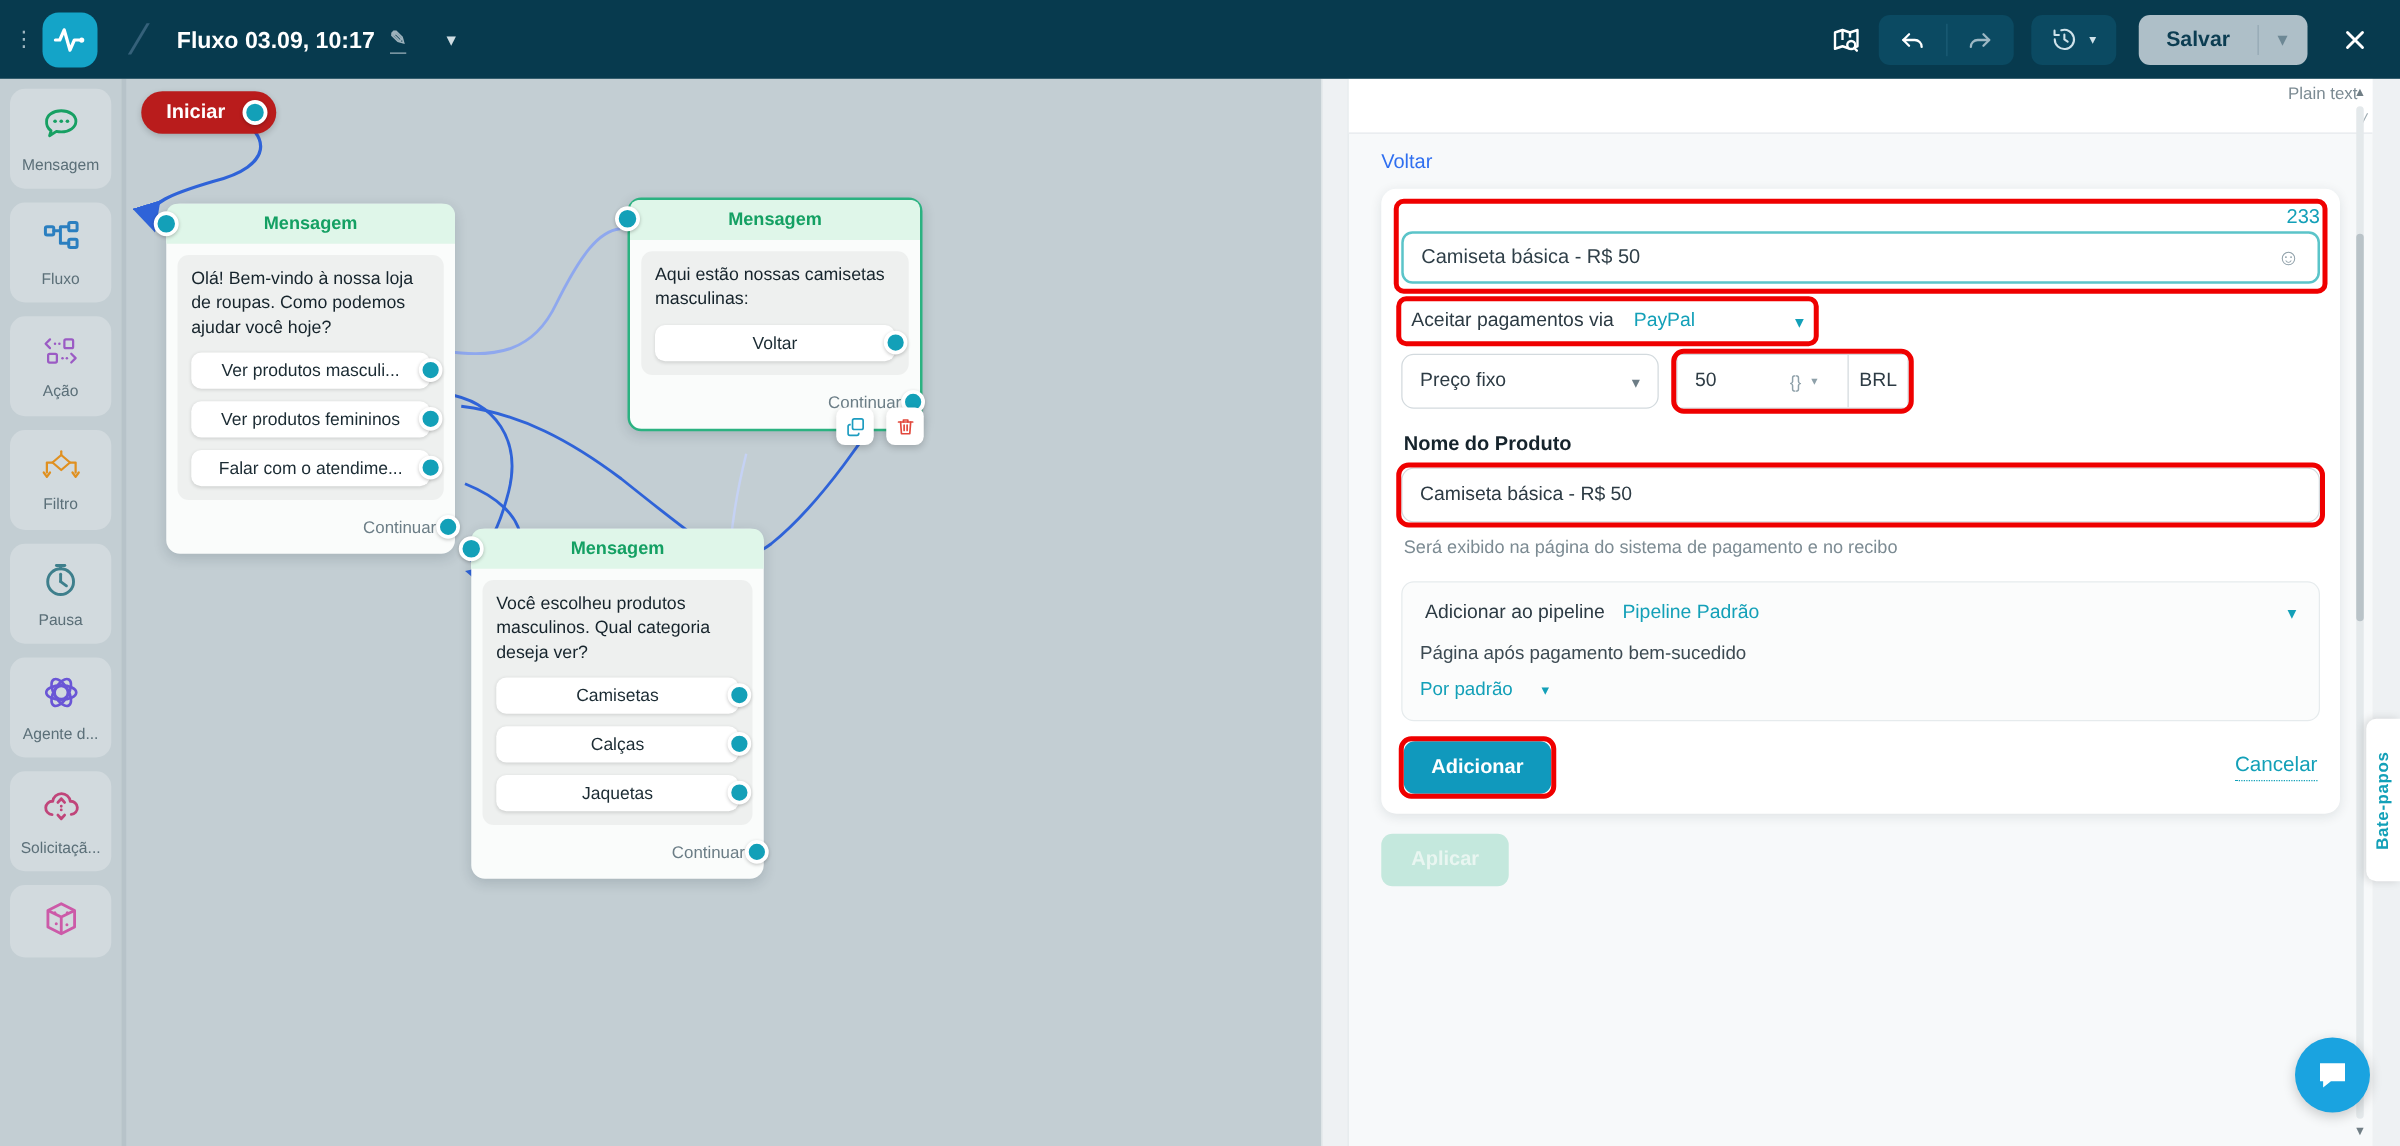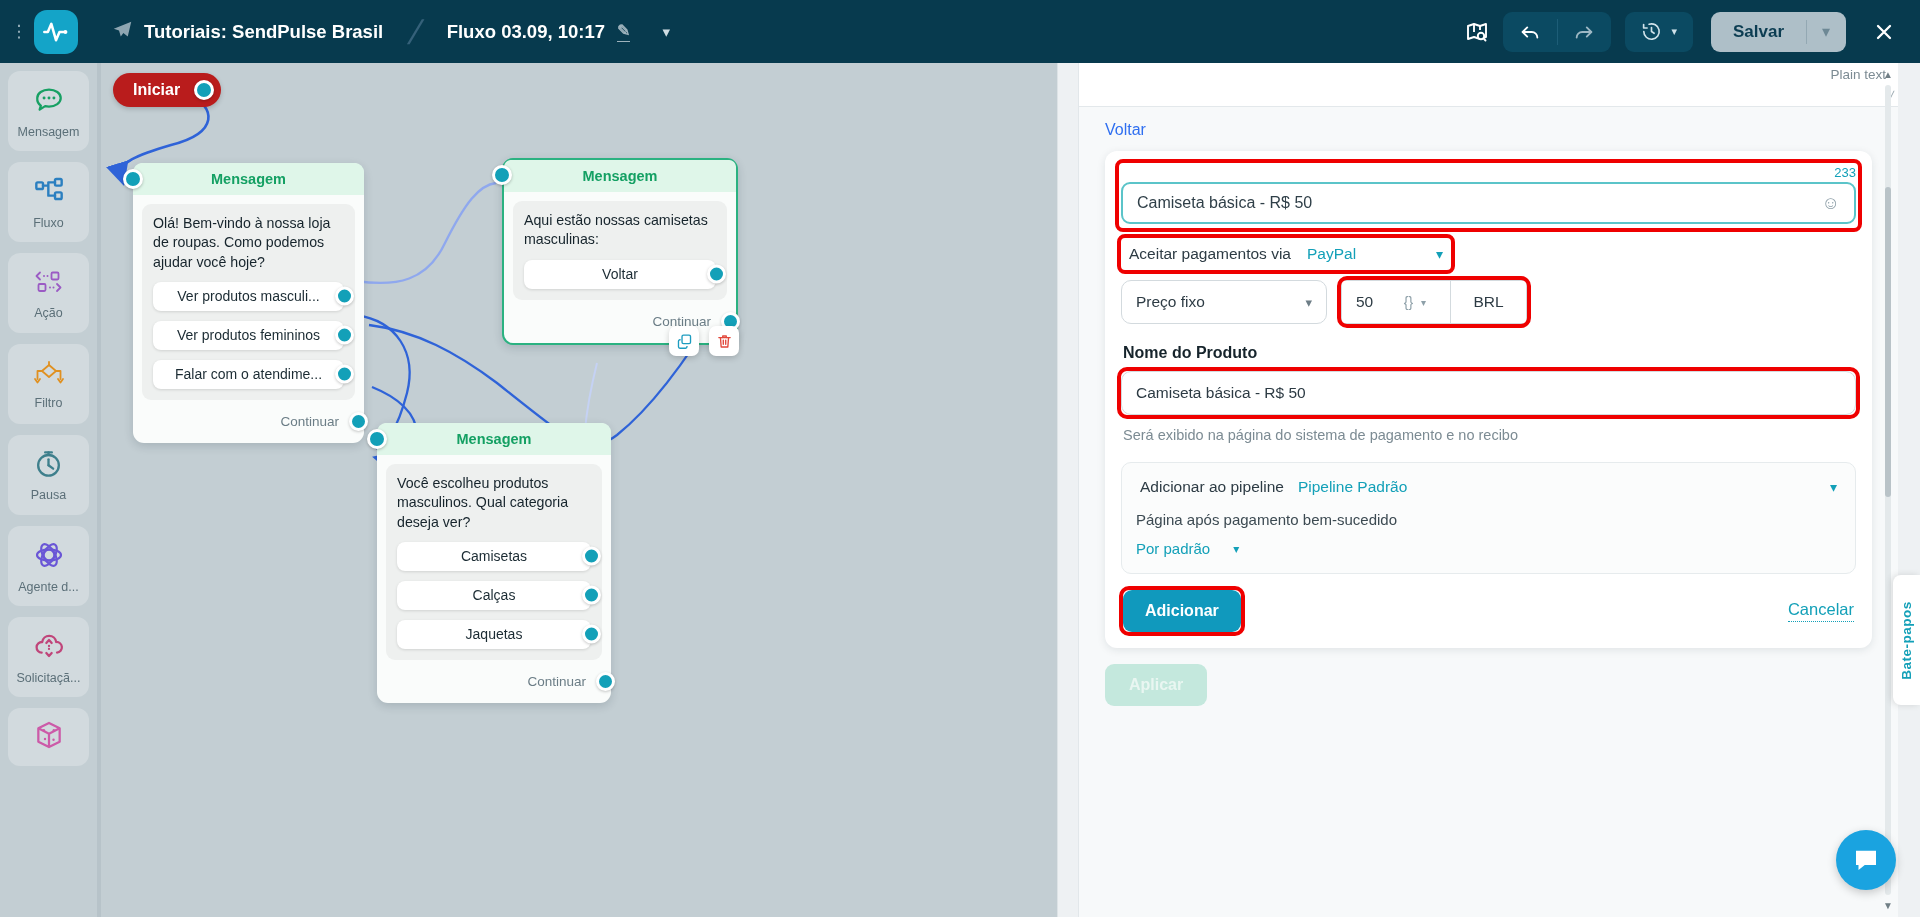--- a/index.html
+++ b/index.html
@@ -106,21 +106,21 @@
     margin-top:10px;background:#fff;border-radius:8px;height:29px;
     display:flex;align-items:center;justify-content:center;position:relative;
     font-size:14px;color:#1b2b33; box-shadow:0 1px 3px rgba(0,0,0,.13);
   }
   .node-btn .bport{
     position:absolute;right:-10px;top:50%;transform:translateY(-50%);
     width:19px;height:19px;border-radius:50%;background:#13a0b8;border:3.5px solid #fff;
     box-shadow:0 1px 3px rgba(0,0,0,.22);
   }
   .node-foot{
-    display:flex;align-items:center;justify-content:flex-end;gap:10px;
+    display:flex;align-items:center;justify-content:flex-end;
     padding:3px 12px 8px 16px; position:relative;
   }
   .node-foot .fl{font-size:13.5px;color:#6b7d86;}
   .node-foot .fport{
     width:19px;height:19px;border-radius:50%;background:#13a0b8;border:3.5px solid #fff;
     box-shadow:0 1px 3px rgba(0,0,0,.22); margin-right:-16px;
   }
   .node-inport{
     position:absolute;left:-10px;top:6px;
     width:20px;height:20px;border-radius:50%;background:#13a0b8;border:3.5px solid #fff;
@@ -148,21 +148,21 @@
     padding:4px 12px 0 0; position:relative;
   }
   .plain-row .pt{font-size:13.5px;color:#7c8b93;}
   .resz{position:absolute;right:4px;bottom:2px;color:#9aa8af;font-size:11px;transform:rotate(0deg);}
   .voltar-link{padding:14px 0 12px 26px;font-size:16px;color:#2f6ff0;}
   .card{
     margin:0 26px 0 26px; background:#fff; border-radius:12px;
     box-shadow:0 2px 9px rgba(20,40,50,.10); padding:12px 16px 16px 16px;
   }
   .hl{ outline:4px solid #ef0000; }
-  .counter{ text-align:right; font-size:13px; color:#13a0b8; margin-bottom:2px;}
+  .counter{ text-align:right; font-size:16px; color:#13a0b8; margin-bottom:2px;}
   .txt-input{
     height:42px;border:2px solid #5bc4c9;border-radius:9px;background:#fff;
     display:flex;align-items:center;padding:0 14px; position:relative;
   }
   .txt-input .v{font-size:16px;color:#2f3f48;}
   .txt-input .emo{margin-left:auto;color:#8fa0a9;font-size:18px;}
   .radios{ display:flex;flex-wrap:wrap;align-items:center;gap:0 18px; margin-top:12px;}
   .radio{display:flex;align-items:center;gap:8px;font-size:15.5px;color:#647681;padding:2px 4px;}
   .radio .r{width:13px;height:13px;border-radius:50%;border:1.6px solid #9aa9b1;display:block;}
   .radio.sel .r{border:2px solid #1472e6;background:radial-gradient(circle, #1472e6 0 45%, #fff 46% 100%);}
@@ -174,21 +174,21 @@
   .price-row{display:flex;align-items:stretch;gap:14px;margin-top:10px;}
   .sel-box{
     flex:0 0 206px;height:44px;border:1px solid #d3dade;border-radius:10px;background:#fff;
     display:flex;align-items:center;padding:0 14px;font-size:15.5px;color:#2d3b44;
   }
   .sel-box .cv{margin-left:auto;color:#6d7d86;font-size:13px;}
   .amt-wrap{display:flex;height:44px;border:1px solid #d3dade;border-radius:0;background:#fff;overflow:hidden;flex:0 0 186px;}
   .amt-wrap .a{flex:1;display:flex;align-items:center;padding:0 14px;font-size:15.5px;color:#2d3b44;}
   .amt-wrap .vtok{display:flex;align-items:center;gap:4px;color:#8ea0a9;font-size:14px;padding-right:10px;}
   .amt-wrap .cur{
-    width:76px;display:flex;align-items:center;justify-content:center;
+    width:48px;display:flex;align-items:center;justify-content:center;
     border-left:1px solid #d3dade;font-size:15.5px;color:#2d3b44;
   }
   .lbl-strong{font-size:16px;font-weight:700;color:#16242c;margin:20px 0 9px 2px;}
   .plain-input{
     height:44px;border:1px solid #d3dade;border-radius:10px;background:#fff;
     display:flex;align-items:center;padding:0 14px;font-size:15.5px;color:#2d3b44;
   }
   .helper{font-size:14.5px;color:#7c8b93;line-height:1.45;margin:10px 2px 0 2px;}
   .sub-card{
     margin-top:16px;border:1px solid #e6ebed;border-radius:10px;background:#fbfcfc;
@@ -233,28 +233,20 @@
 
 <div class="topbar">
   <div class="kebab">
       <span>⋮</span>
     </div>
   <div class="applogo">
     <svg viewBox="0 0 24 24" fill="none" stroke="#fff" stroke-width="2.2" stroke-linecap="round" stroke-linejoin="round">
       <path d="M2 12h3l3-7 4 14 3-7h3"></path>
         <circle cx="20" cy="12" r="1.8" fill="#fff" stroke="none"></circle>
     </svg>
-  </div>
-  <div class="crumb">
-    <span class="tg">
-      <svg width="21" height="21" viewBox="0 0 24 24" fill="#8ea6b2">
-          <path d="M22 3L2 11l6 2 2 7 3-4 5 4 4-17z"></path>
-        </svg>
-    </span>
-    <span>Tutoriais: SendPulse Brasil</span>
   </div>
   <div class="crumb-sep">/</div>
   <div class="flowtitle">
     <span>Fluxo 03.09, 10:17</span>
     <span class="pen">✎</span>
     <span class="chev">▾</span>
   </div>
 
   <div class="top-right">
     <div class="ticon">

